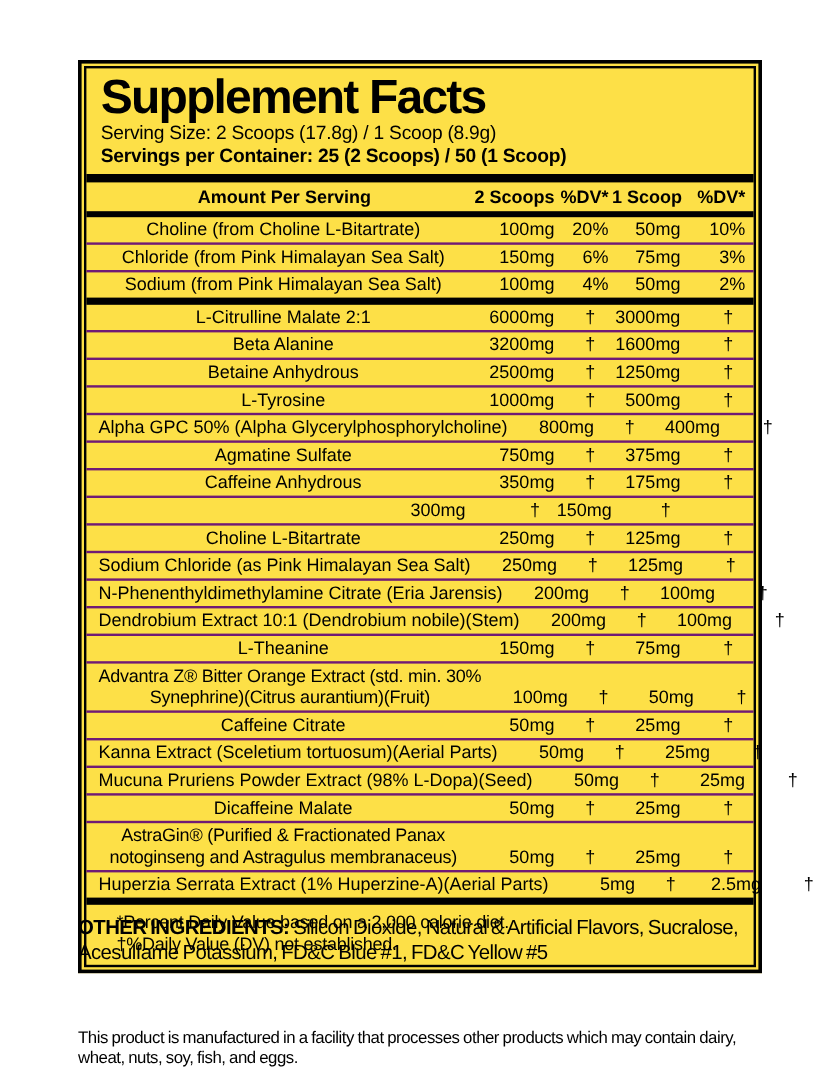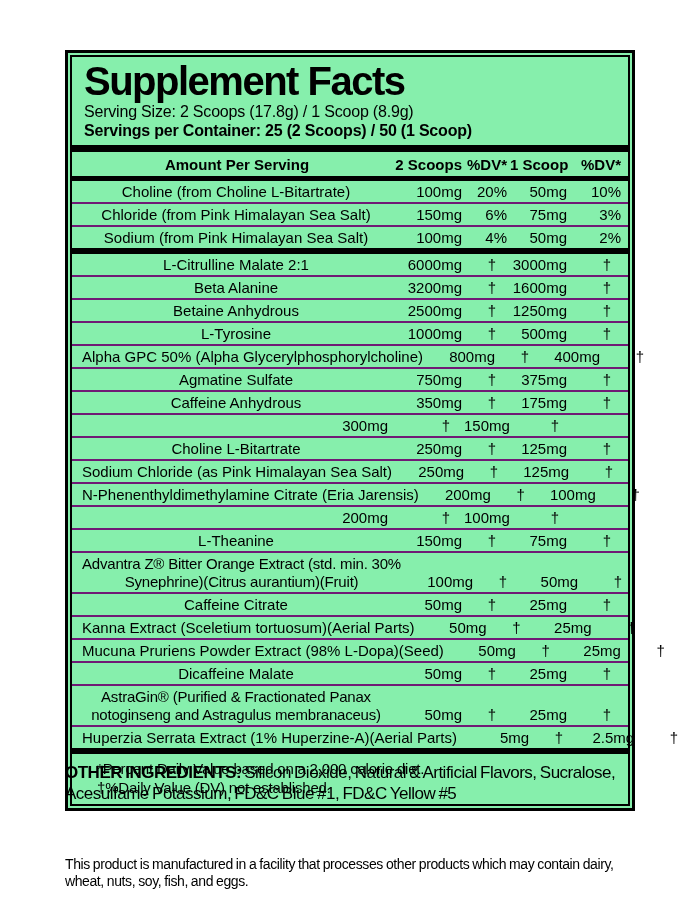--- a/index.html
+++ b/index.html
@@ -10,21 +10,21 @@
     font-family: "Liberation Sans", sans-serif;
   }
   .page { width: 700px; height: 900px; position: relative; }
 
   
   .label-box {
     position: absolute;
     left: 65px; top: 50px; width: 570px;
     border: 3px solid #000;
     padding: 2px;
-    background: #86efac;
+    background: #fde047;
   }
   .label-inner { border: 2px solid #000; }
 
   
   .hdr { padding: 3px 12px 5px 12px; }
   .title {
     font-size: 40px; font-weight: bold; letter-spacing: -1.5px;
     line-height: 42px;
   }
   .serving-size { font-size: 16px; line-height: 19px; letter-spacing: -0.2px; }
@@ -206,20 +206,21 @@
             <div class="c4 dag">†</div>
           </div>
           <div class="grid row">
             <div class="c0"><span class="name-line">N-Phenenthyldimethylamine Citrate (Eria Jarensis)</span></div>
             <div class="c1">200mg</div>
             <div class="c2 dag">†</div>
             <div class="c3">100mg</div>
             <div class="c4 dag">†</div>
           </div>
           <div class="grid row">
+            <div class="c0"><span class="name-line">Dendrobium Extract 10:1 (Dendrobium nobile)(Stem)</span></div>
             <div class="c1">200mg</div>
             <div class="c2 dag">†</div>
             <div class="c3">100mg</div>
             <div class="c4 dag">†</div>
           </div>
           <div class="grid row">
             <div class="c0"><span class="name-line">L-Theanine</span></div>
             <div class="c1">150mg</div>
             <div class="c2 dag">†</div>
             <div class="c3">75mg</div>

